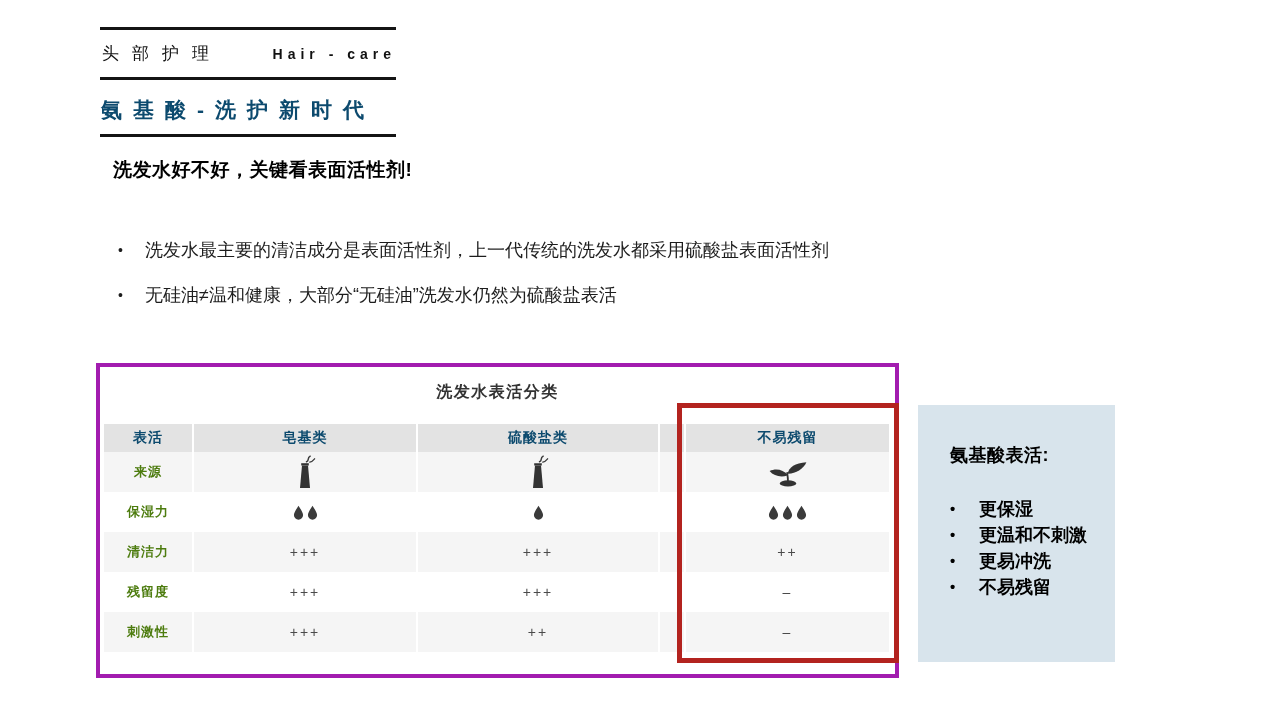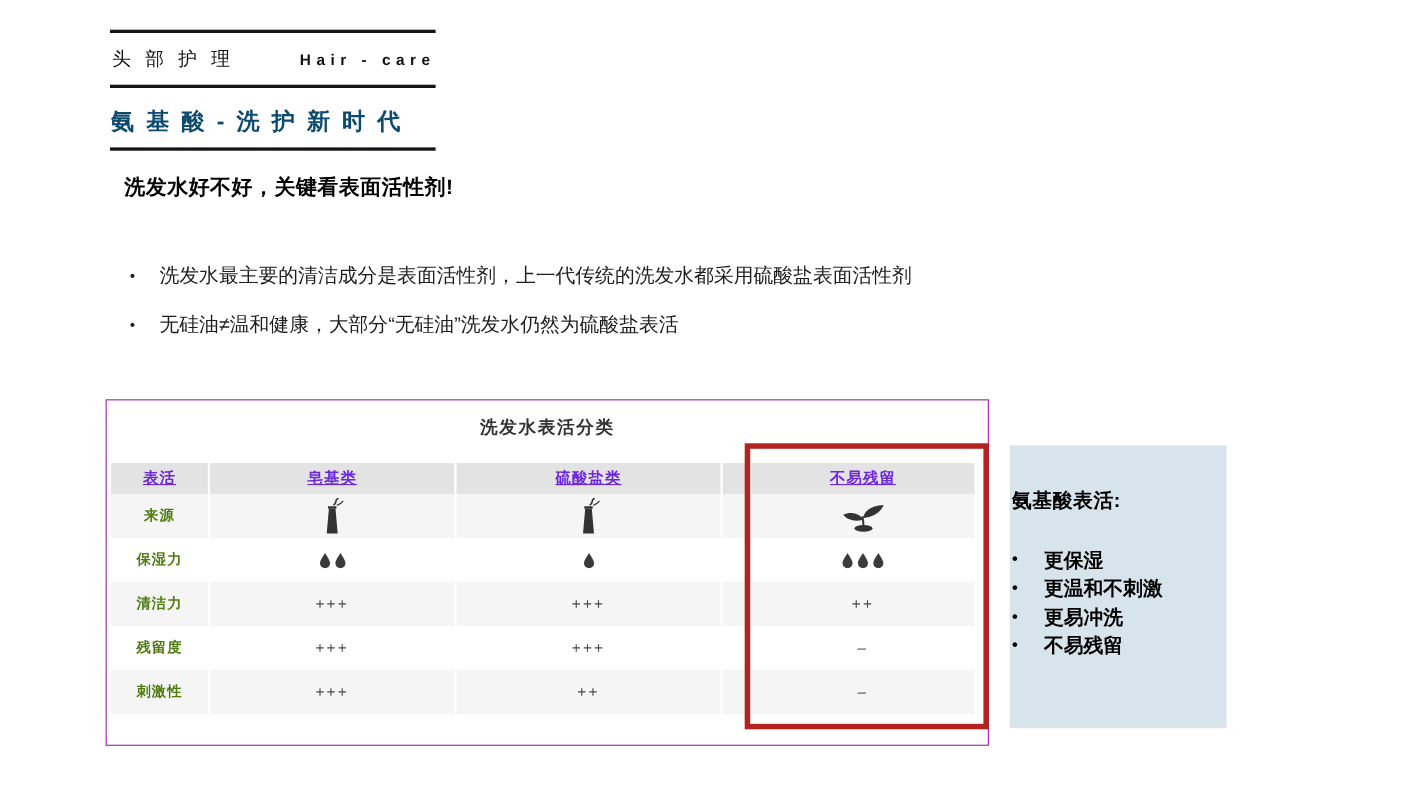--- a/index.html
+++ b/index.html
@@ -14,37 +14,37 @@
   .brand-zh{font-size:17px;font-weight:400;letter-spacing:13px;color:#111;white-space:nowrap;}
   .brand-en{font-size:14px;font-weight:700;letter-spacing:5px;color:#111;white-space:nowrap;}
   .brand-row2{padding:16px 0 10px 1px;font-size:21px;font-weight:700;letter-spacing:11px;color:#0c4a6e;white-space:nowrap;}
   
   .headline{position:absolute;left:113px;top:157px;margin:0;font-size:19px;font-weight:700;color:#000;letter-spacing:0.5px;}
   .bullets{position:absolute;left:118px;top:236px;width:920px;margin:0;padding:0;list-style:none;}
   .bullets li{display:flex;align-items:flex-start;margin-bottom:17px;font-size:18px;color:#1d1d1d;line-height:28px;}
   .bullets .dot{width:27px;flex:0 0 27px;font-size:14px;line-height:28px;color:#1d1d1d;}
   
   .table-card{position:absolute;left:96px;top:363px;width:803px;height:315px;background:#fff;
-    border:1px solid #a21caf;box-sizing:border-box;}
+    border:4px solid #a21caf;box-sizing:border-box;}
   .table-title{margin-top:15px;text-align:center;font-size:16px;font-weight:700;color:#333;letter-spacing:1.5px;}
   .grid{margin:21px 12px 0 4px;display:grid;grid-template-columns:88px 222px 240px 24px 203px;
     grid-template-rows:28px repeat(5,40px);column-gap:2px;}
   .cell{display:flex;align-items:center;justify-content:center;box-sizing:border-box;}
-  .hcell{background:#e3e3e3;font-size:14px;font-weight:700;color:#6d28d9;letter-spacing:1px;text-decoration:underline;}
+  .hcell{background:#e3e3e3;font-size:14px;font-weight:700;color:#0c4a6e;letter-spacing:1px;}
   .odd{background:#f5f5f5;}
   .even{background:#ffffff;}
   .label{font-size:13px;font-weight:700;color:#4d7c0f;letter-spacing:1px;}
   .val{font-size:14px;color:#4a4a4a;letter-spacing:2px;}
   .drops svg{margin:0 1.5px;}
   
   .red-frame{position:absolute;left:677px;top:403px;width:222px;height:260px;
     border:5px solid #b3231f;box-sizing:border-box;pointer-events:none;background:transparent;}
   
   .callout{position:absolute;left:918px;top:405px;width:197px;height:257px;box-sizing:border-box;
-    padding:38px 10px 0 2px;background:#d8e4ec;}
+    padding:38px 10px 0 32px;background:#d8e4ec;}
   .callout-title{font-size:18px;font-weight:700;color:#000;letter-spacing:0.5px;}
   .callout-list{margin:29px 0 0 0;padding:0;list-style:none;}
   .callout-list li{display:flex;align-items:flex-start;font-size:18px;font-weight:700;color:#000;line-height:26px;}
   .callout-list .dot{width:29px;flex:0 0 29px;font-size:15px;line-height:26px;}
 </style>
 </head>
 <body>
 
 <div class="slide">
 

